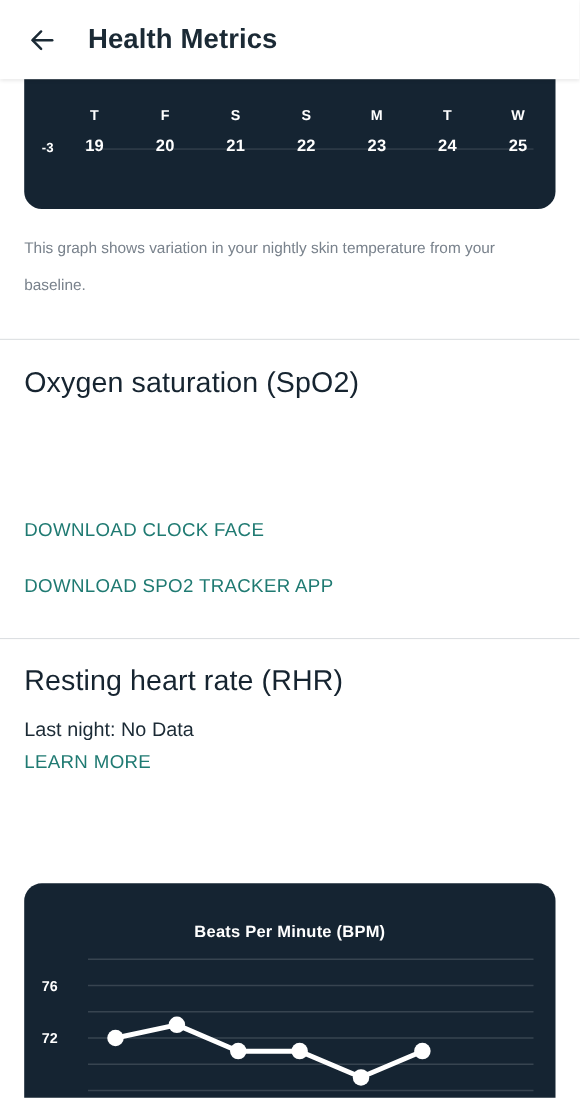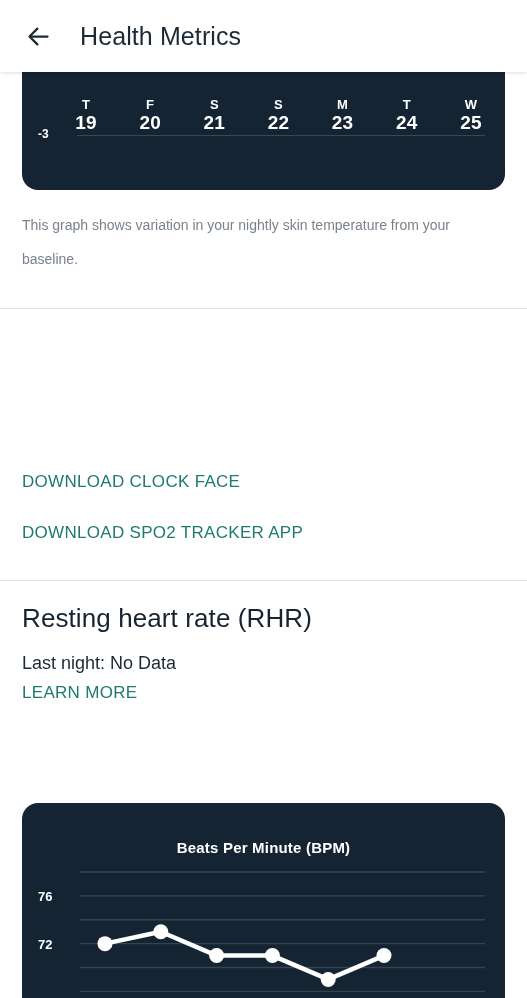--- a/index.html
+++ b/index.html
@@ -21,21 +21,21 @@
     box-shadow: 0 1px 4px rgba(0,0,0,0.13);
   }
   .back-btn {
     width: 52px; height: 52px; margin-left: 12px;
     display: flex; align-items: center; justify-content: center;
     cursor: pointer; background: none; border: none;
   }
   .back-btn svg { display:block; }
   .appbar-title {
     font-size: 25px; color: #1b2a35; letter-spacing: .1px;
-    margin-left: 16px; font-weight: 400; white-space: nowrap;
+    margin-left: 16px; font-weight: 700; white-space: nowrap;
   }
 
   
   .content { position:absolute; top:72px; left:0; width:527px; height:926px; background:#fff; }
 
   
   .card {
     position: absolute;
     background: #152432;
     border-radius: 16px;
@@ -57,22 +57,22 @@
   .weekdays {
     position: absolute; left: 44px; right: 14px; top: 43px;
     display: flex; justify-content: space-between;
   }
   .weekdays .col { width: 40px; text-align: center; }
   .weekdays .dow {
     font-size: 13px; font-weight: bold; color: #ffffff; display:block;
     letter-spacing: .2px;
   }
   .weekdays .dom {
-    font-size: 19px; font-weight: bold; color: #ffffff; display:block;
-    margin-top: 0; letter-spacing: .2px;
+    font-size: 15px; font-weight: bold; color: #ffffff; display:block;
+    margin-top: 12px; letter-spacing: .2px;
   }
 
   
   .caption {
     position:absolute; left: 22px; width: 460px;
     font-size: 14px; line-height: 34px; color: #79828c;
   }
   .divider {
     position:absolute; left:0; width: 527px; height:1px;
     background: #dcdfe2;
@@ -152,20 +152,21 @@
           <span class="dow">W</span>
           <span class="dom">25</span>
         </div>
       </div>
     </div>
 
     <div class="caption" style="top:136px;">This graph shows variation in your nightly skin temperature from your baseline.</div>
 
     <div class="divider" style="top:236px;"></div>
 
+    <div class="section-title" style="top:260px;">Oxygen saturation (SpO2)</div>
     <div class="link" style="top:400px;">DOWNLOAD CLOCK FACE</div>
     <div class="link" style="top:451px;">DOWNLOAD SPO2 TRACKER APP</div>
 
     <div class="divider" style="top:508px;"></div>
 
     <div class="section-title" style="top:531px;">Resting heart rate (RHR)</div>
     <div class="sub-text" style="top:581px;">Last night: No Data</div>
     <div class="link" style="top:611px;">LEARN MORE</div>
 
     <div class="card card-bpm">

